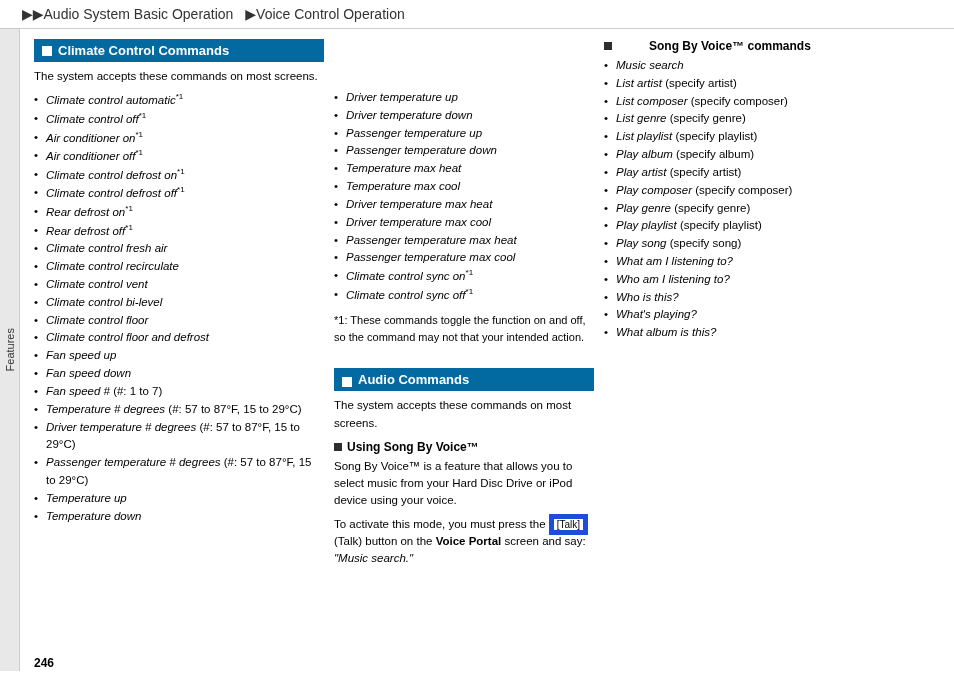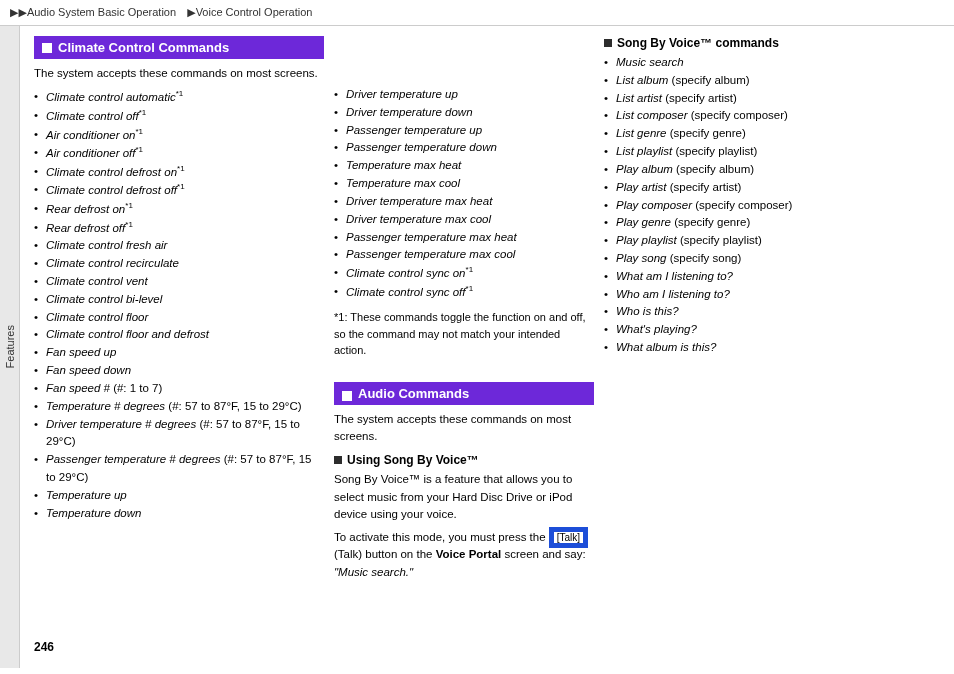--- a/index.html
+++ b/index.html
@@ -8,22 +8,22 @@
       height: 674px;
       font-family: Arial, Helvetica, sans-serif;
       font-size: 12px;
       color: #000;
       background: #fff;
       overflow: hidden;
       position: relative;
     }
     .breadcrumb-bar {
       border-bottom: 1px solid #ccc;
-      padding: 6px 8px;
-      font-size: 11px;
+      padding: 6px 20px;
+      font-size: 14px;
       color: #333;
     }
     .breadcrumb-bar span { margin: 0 2px; }
     .main-content {
       display: flex;
       flex-direction: row;
       height: calc(100% - 32px);
     }
     .sidebar-tab {
       width: 20px;
@@ -60,21 +60,21 @@
     .col-middle {
       width: 260px;
       flex-shrink: 0;
     }
     .col-right {
       flex: 1;
     }
     .section-header {
       display: flex;
       align-items: center;
-      background: #6d28d9;
+      background: #0369a1;
       color: #fff;
       font-size: 13px;
       font-weight: bold;
       padding: 4px 8px;
       margin-bottom: 6px;
     }
     .section-header-icon {
       display: inline-block;
       width: 10px;
       height: 10px;
@@ -122,21 +122,21 @@
       font-style: italic;
     }
     .footnote {
       font-size: 11px;
       margin-top: 8px;
       line-height: 1.5;
       color: #000;
     }
     .page-number {
       position: absolute;
-      bottom: 20px;
+      bottom: 4px;
       left: 34px;
       font-size: 12px;
       font-weight: bold;
     }
     .superscript {
       font-size: 8px;
       vertical-align: super;
     }
   </style>
 </head>
@@ -198,21 +198,21 @@
           <li><em>Temperature max cool</em></li>
           <li><em>Driver temperature max heat</em></li>
           <li><em>Driver temperature max cool</em></li>
           <li><em>Passenger temperature max heat</em></li>
           <li><em>Passenger temperature max cool</em></li>
           <li><em>Climate control sync on</em><span class="superscript">*1</span></li>
           <li><em>Climate control sync off</em><span class="superscript">*1</span></li>
         </ul>
 
         <p class="footnote">
-          *1: These commands toggle the function on and off, so the command may not match your intended action.
+          *1: These commands toggle the function on and off, so the command may not that your intended action.
         </p>
 
         <div class="section-header" style="margin-top:23px;align-items:flex-end;">
           <span class="section-header-icon"></span>
           <span>Audio Commands</span>
         </div>
 
         <p class="intro-text">The system accepts these commands on most screens.</p>
 
         <div class="section-subheader">
@@ -222,27 +222,26 @@
 
         <p class="intro-text">
           Song By Voice™ is a feature that allows you to select music from your Hard Disc Drive or iPod device using your voice.
         </p>
         <p class="intro-text">
           To activate this mode, you must press the <span style="border:5px solid #1d4ed8; padding:0 3px; font-size:10px;">[Talk]</span> (Talk) button on the <strong>Voice Portal</strong> screen and say: <em>"Music search."</em>
         </p>
       </div>
 
       <div class="col-right">
-        <div class="section-subheader" style="margin-top:0;">
+        <div class="section-subheader" style="margin-top:0;gap:32px;">
           <span class="section-subheader-icon"></span>
           <span>Song By Voice™ commands</span>
         </div>
         <ul class="cmd-list">
           <li><em>Music search</em></li>
-          <li><em>List album</em> (specify album)</li>
           <li><em>List artist</em> (specify artist)</li>
           <li><em>List composer</em> (specify composer)</li>
           <li><em>List genre</em> (specify genre)</li>
           <li><em>List playlist</em> (specify playlist)</li>
           <li><em>Play album</em> (specify album)</li>
           <li><em>Play artist</em> (specify artist)</li>
           <li><em>Play composer</em> (specify composer)</li>
           <li><em>Play genre</em> (specify genre)</li>
           <li><em>Play playlist</em> (specify playlist)</li>
           <li><em>Play song</em> (specify song)</li>

